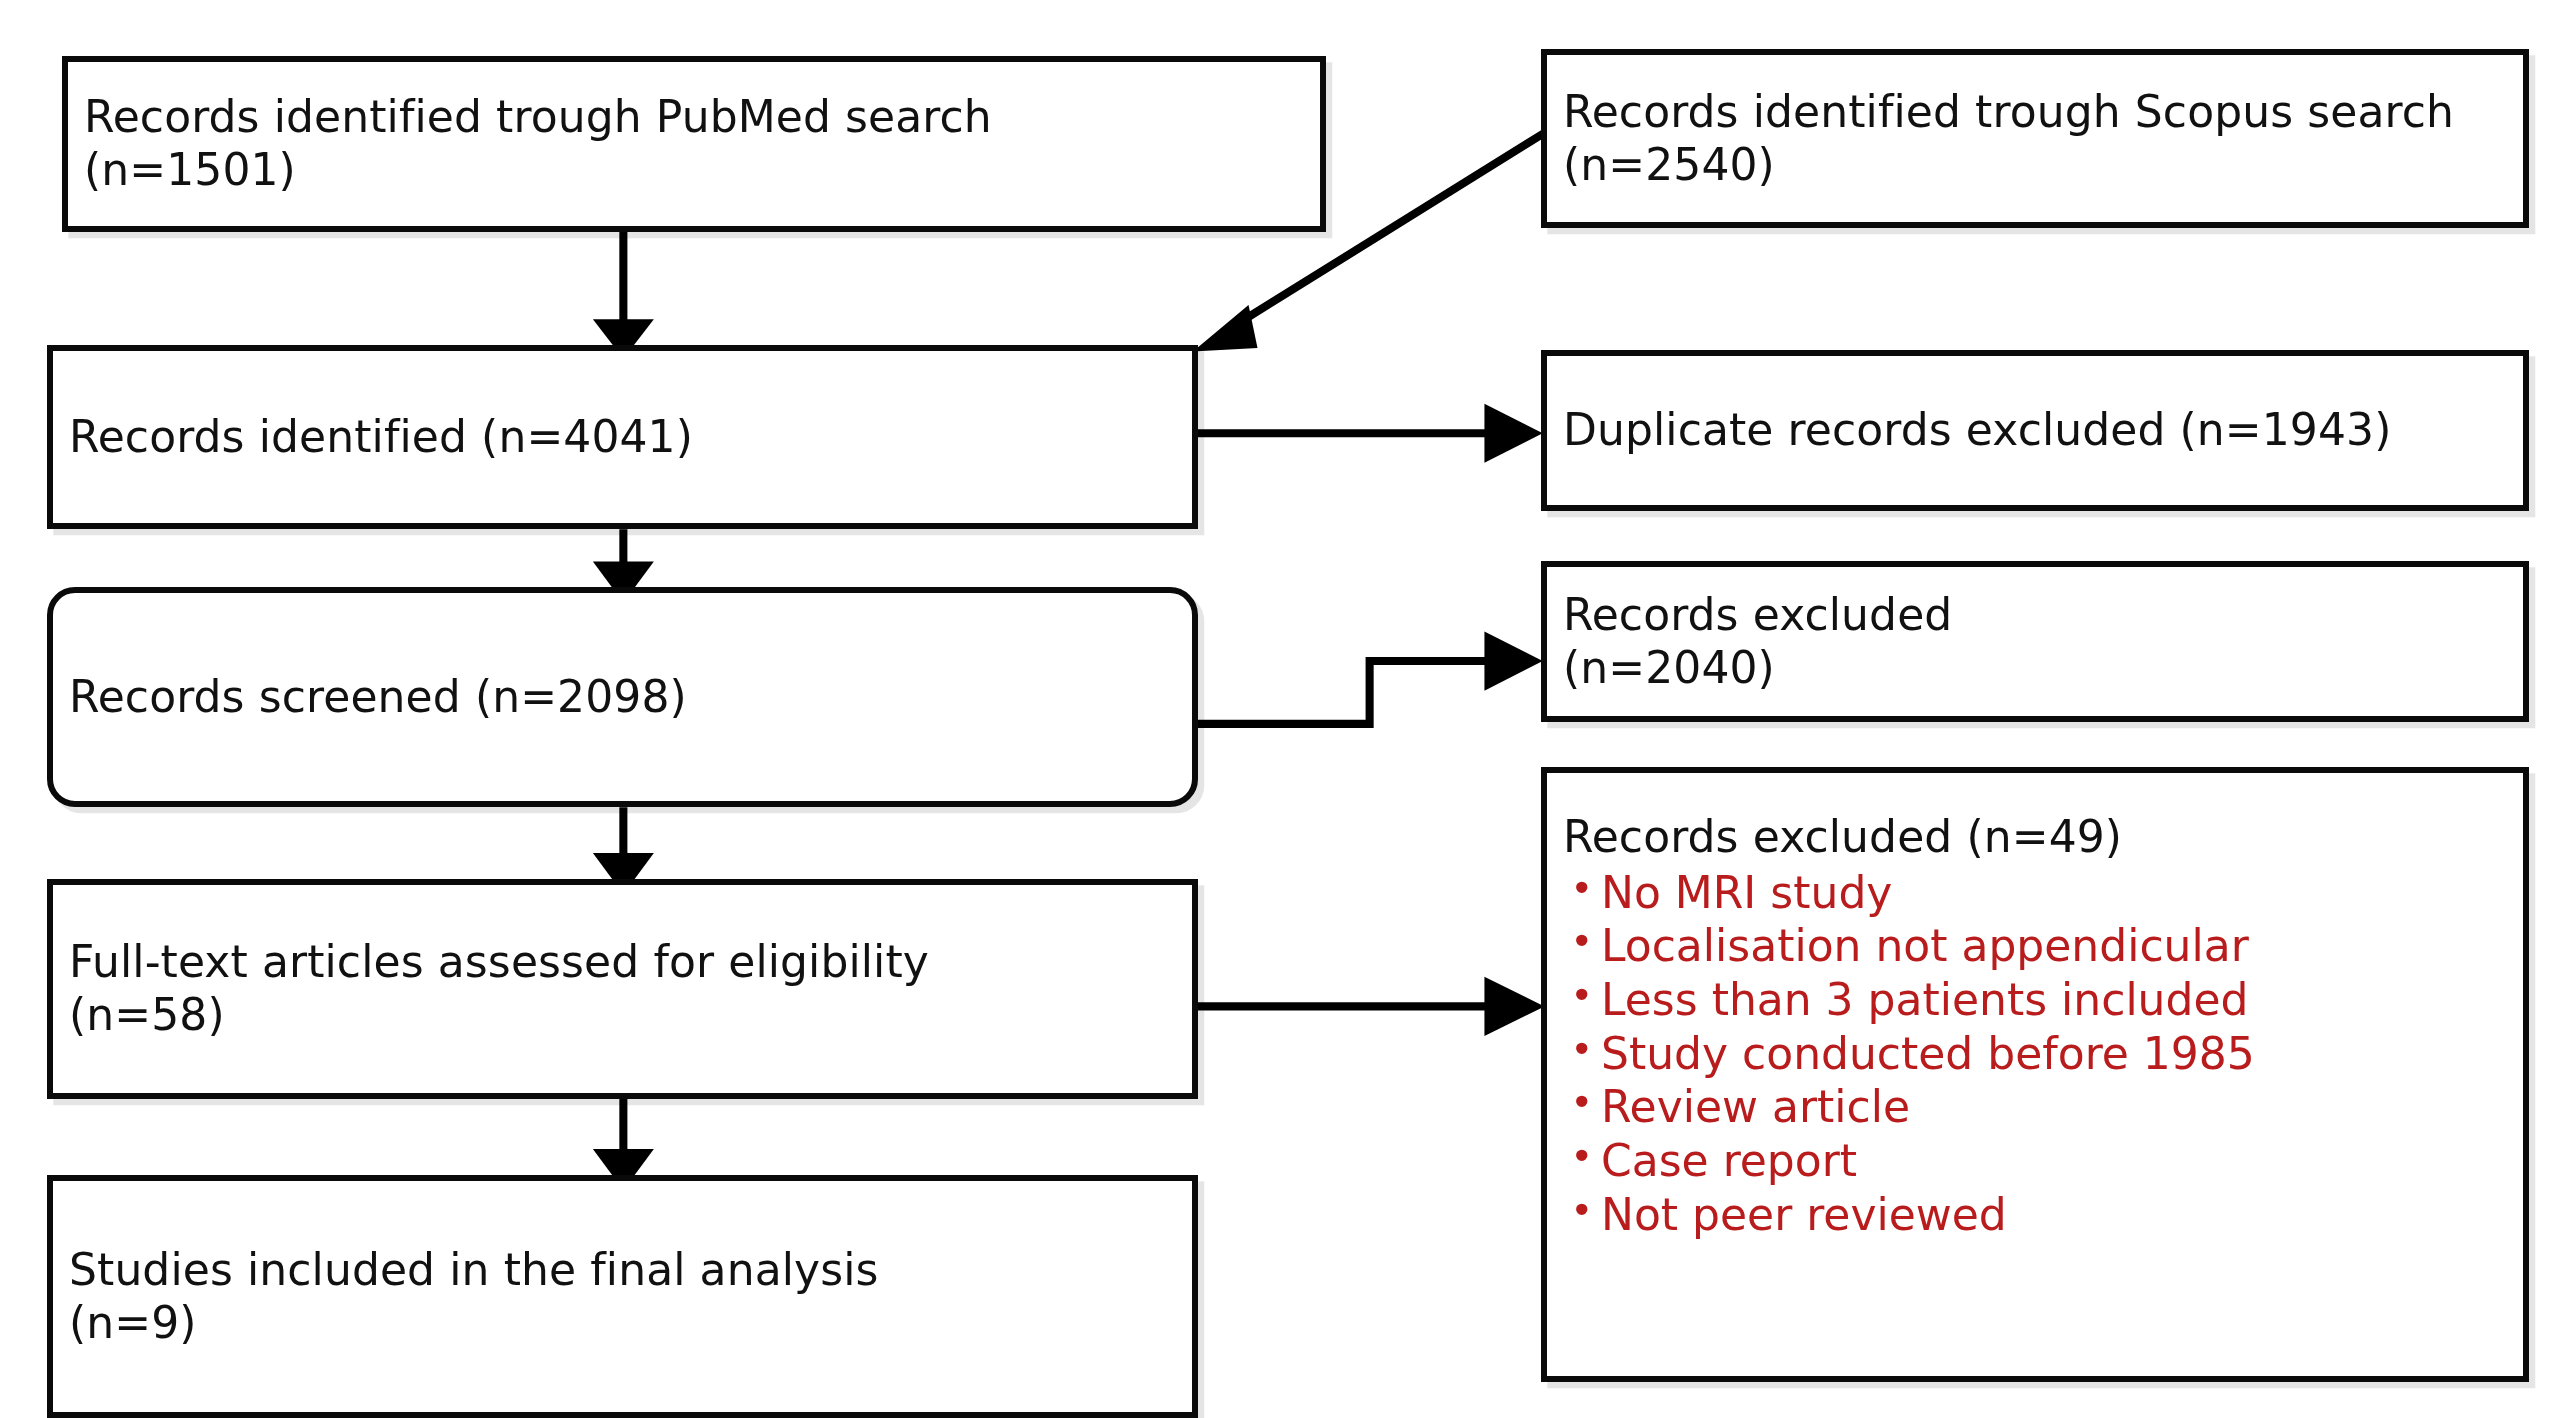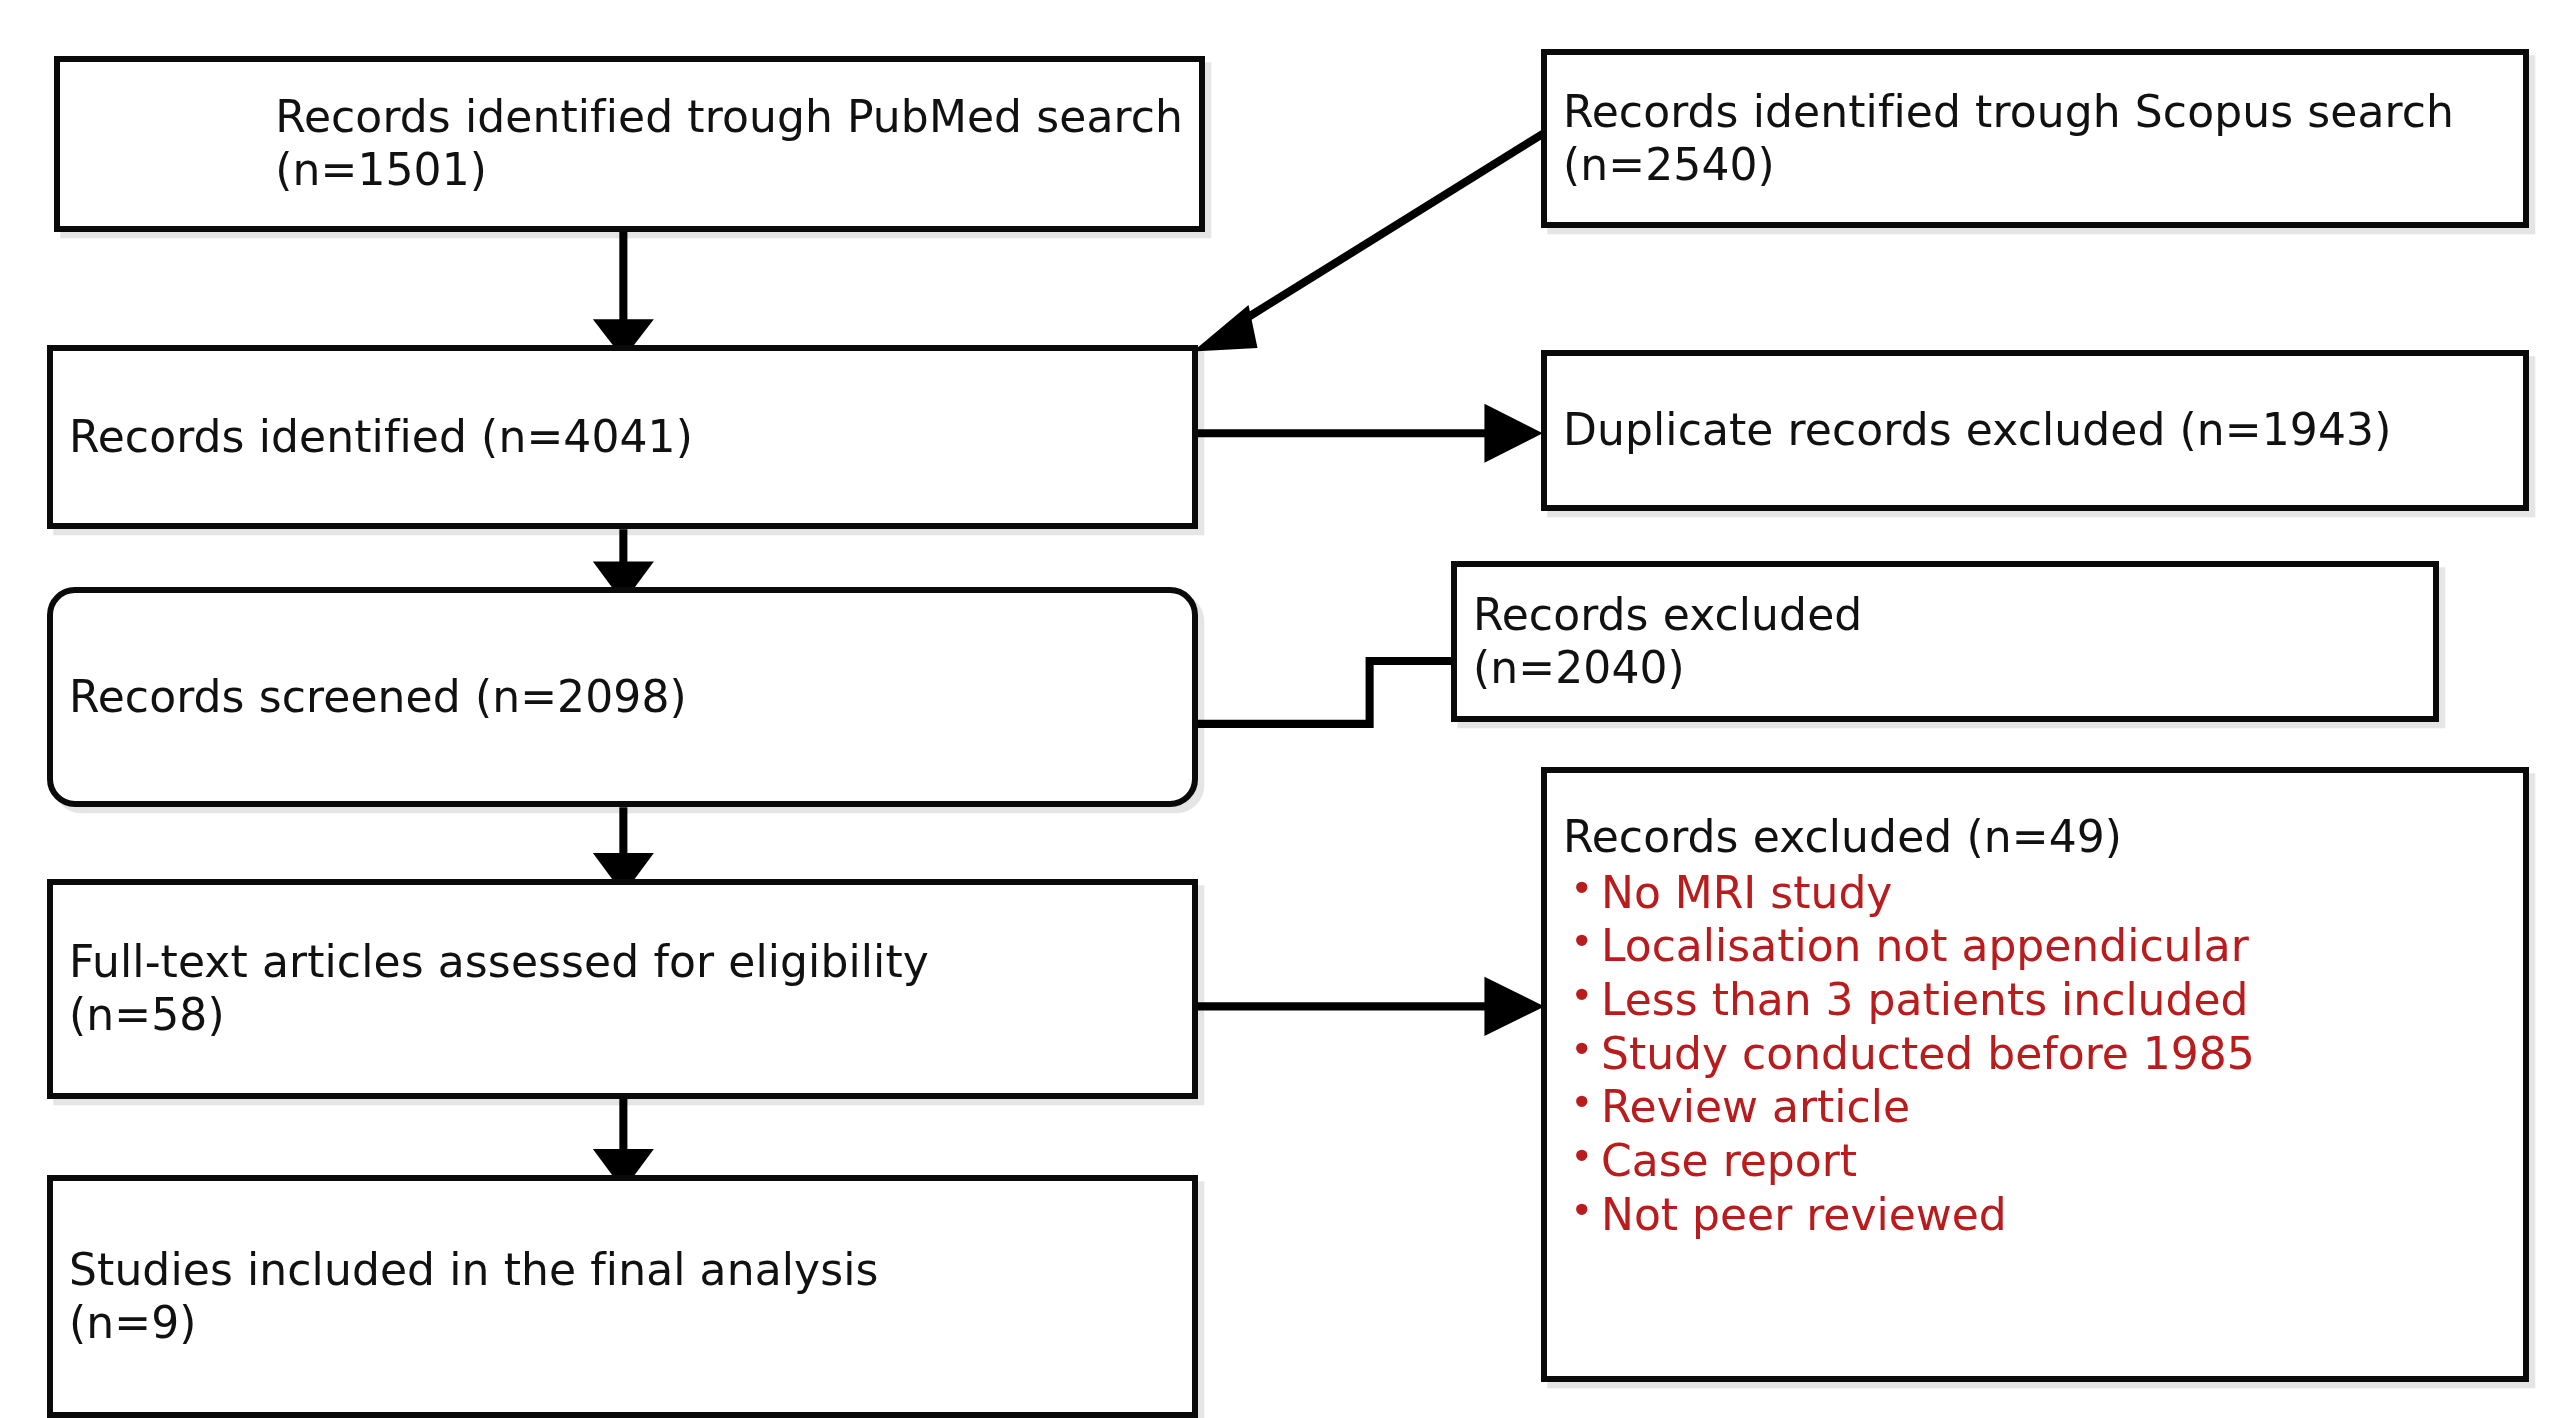--- a/index.html
+++ b/index.html
@@ -117,21 +117,21 @@
         <path d="M1655,1089 L1722,1122 L1655,1155 Z" fill="#000000"></path>
       </g>
 
       <g>
         <line x1="695" y1="1225" x2="695" y2="1285" stroke="#000000" stroke-width="9"></line>
         <path d="M661,1281 L729,1281 L695,1327 Z" fill="#000000"></path>
       </g>
     </svg>
   </div>
 
-  <div class="flow-box" style="left:54px; top:56px; width:1151px; height:176px;align-items:flex-end;">
+  <div class="flow-box" style="left:62px; top:56px; width:1264px; height:176px;">
     <span class="box-text">Records identified trough PubMed search
 (n=1501)</span>
   </div>
 
   <div class="flow-box" style="left:47px; top:345px; width:1151px; height:184px;">
     <span class="box-text">Records identified (n=4041)</span>
   </div>
 
   <div class="flow-box" style="left:47px; top:587px; width:1151px; height:220px;border-radius:28px;">
     <span class="box-text">Records screened (n=2098)</span>
@@ -148,21 +148,21 @@
   </div>
 
   <div class="flow-box" style="left:1541px; top:49px; width:988px; height:179px;">
     <span class="box-text">Records identified trough Scopus search (n=2540)</span>
   </div>
 
   <div class="flow-box" style="left:1541px; top:350px; width:988px; height:161px;">
     <span class="box-text">Duplicate records excluded (n=1943)</span>
   </div>
 
-  <div class="flow-box" style="left:1451px; top:561px; width:988px; height:161px;">
+  <div class="flow-box" style="left:1541px; top:561px; width:988px; height:161px;">
     <span class="box-text">Records excluded
 (n=2040)</span>
   </div>
 
   <div class="flow-box list-box" style="left:1541px; top:767px; width:988px; height:615px;">
     <span class="box-text">Records excluded (n=49)</span>
     <ul class="reason-list">
       <li>No MRI study</li>
       <li>Localisation not appendicular</li>
       <li>Less than 3 patients included</li>

